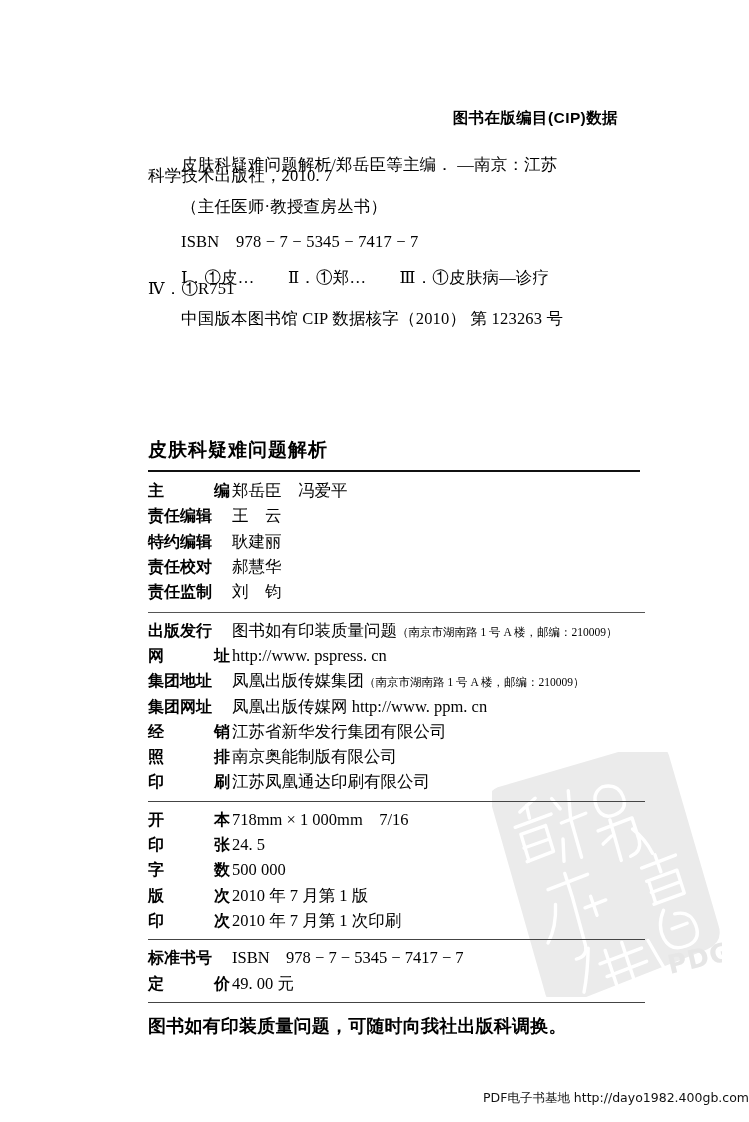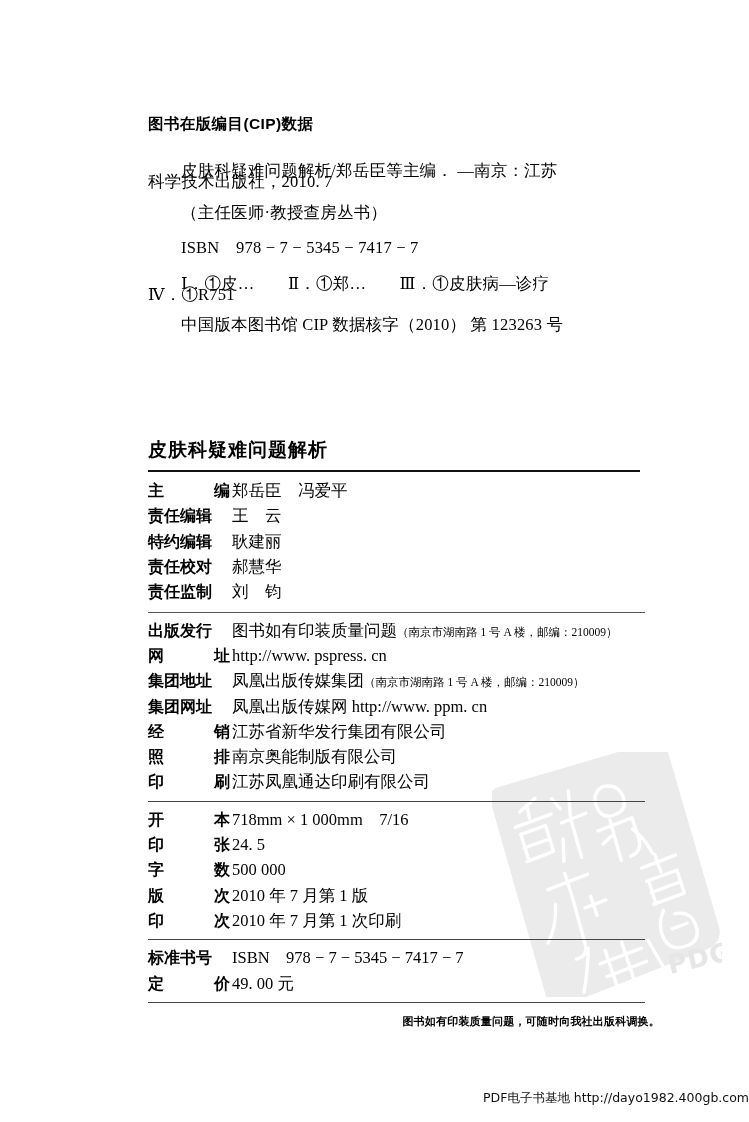--- a/index.html
+++ b/index.html
@@ -37,22 +37,23 @@
     left: 148px;
     top: 104px;
     width: 470px;
     z-index: 2;
   }
   .cip-heading {
     font-family: "Liberation Sans", "DejaVu Sans", sans-serif;
     font-weight: bold;
     font-size: 15.5px;
     letter-spacing: 0.4px;
-    margin: 10px 0 24px 0;
+    margin: 4px 0 24px 0;
     line-height: 1.3;
+    text-align: right;
   }
   .cip-para {
     font-size: 16.5px;
     line-height: 1.62;
     margin: 0 0 9px 0;
     text-indent: 2em;
     letter-spacing: 0.2px;
   }
   .cip-para.no-indent { text-indent: 0; }
   .cip-small-gap { margin-bottom: 4px; }
@@ -121,24 +122,23 @@
   .val .paren-small {
     font-size: 11.5px;
     letter-spacing: 0;
   }
   .group { padding: 5px 0 6px 0; }
   .group-a { padding: 6px 0 7px 0; }
 
   .disclaimer {
     font-family: "Liberation Sans", "DejaVu Sans", sans-serif;
     font-weight: bold;
-    font-size: 11px;
+    font-size: 18px;
     margin: 11px 0 12px 0;
     letter-spacing: 0.2px;
-    text-align: right;
   }
 
   
   .footer {
     position: absolute;
     left: 0;
     top: 1090px;
     width: 749px;
     text-align: right;
     font-family: "DejaVu Sans", "Liberation Sans", sans-serif;

